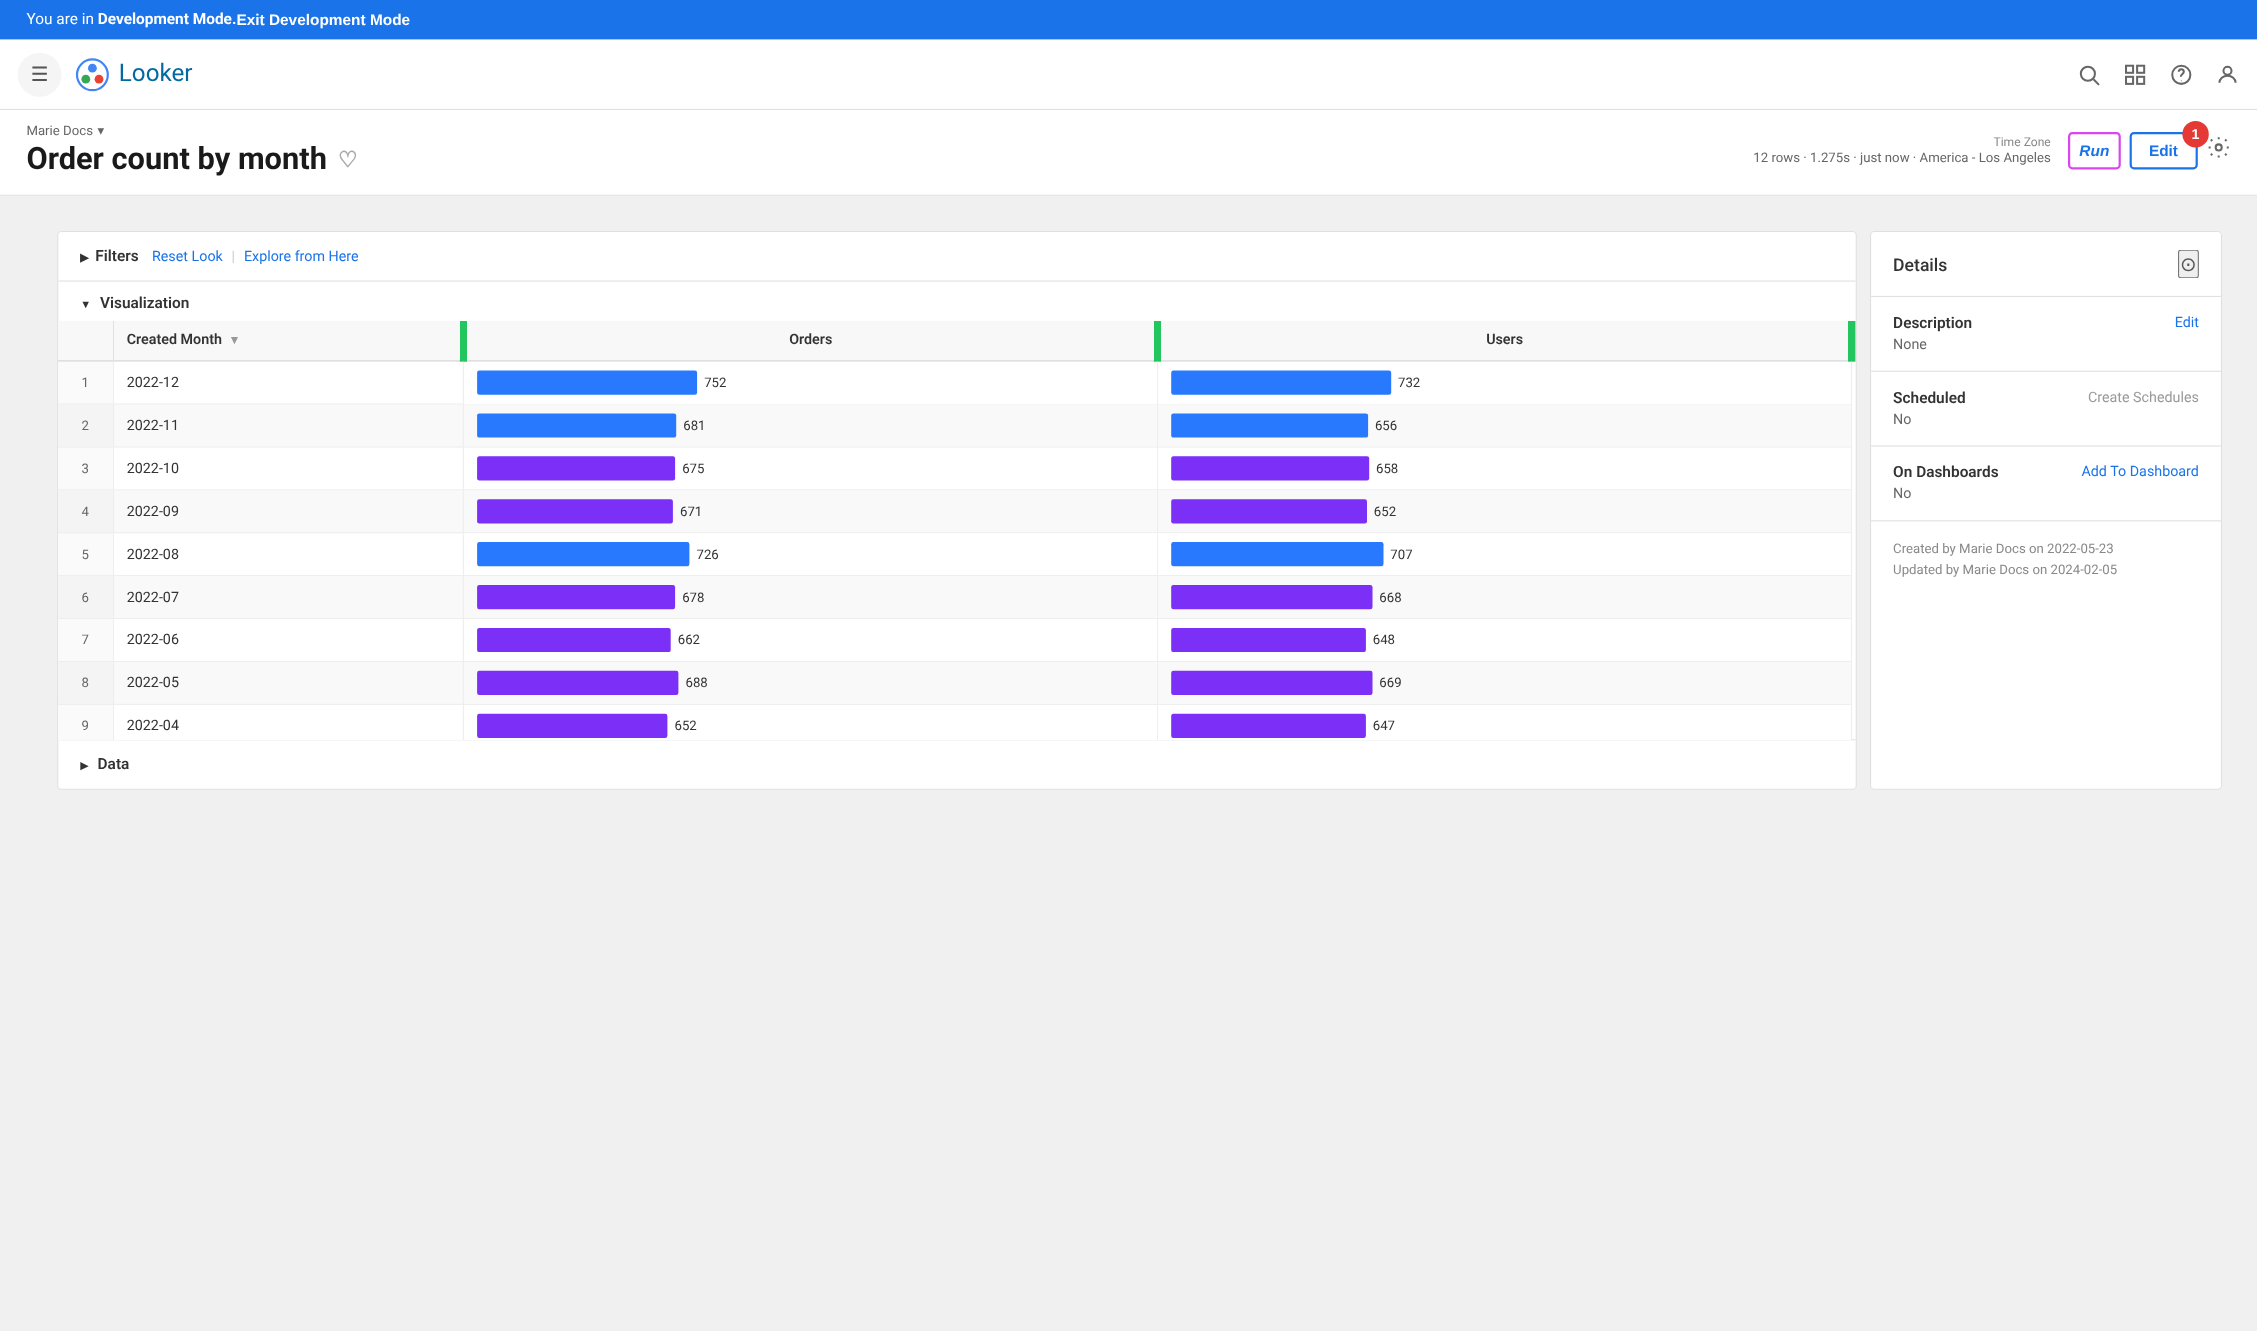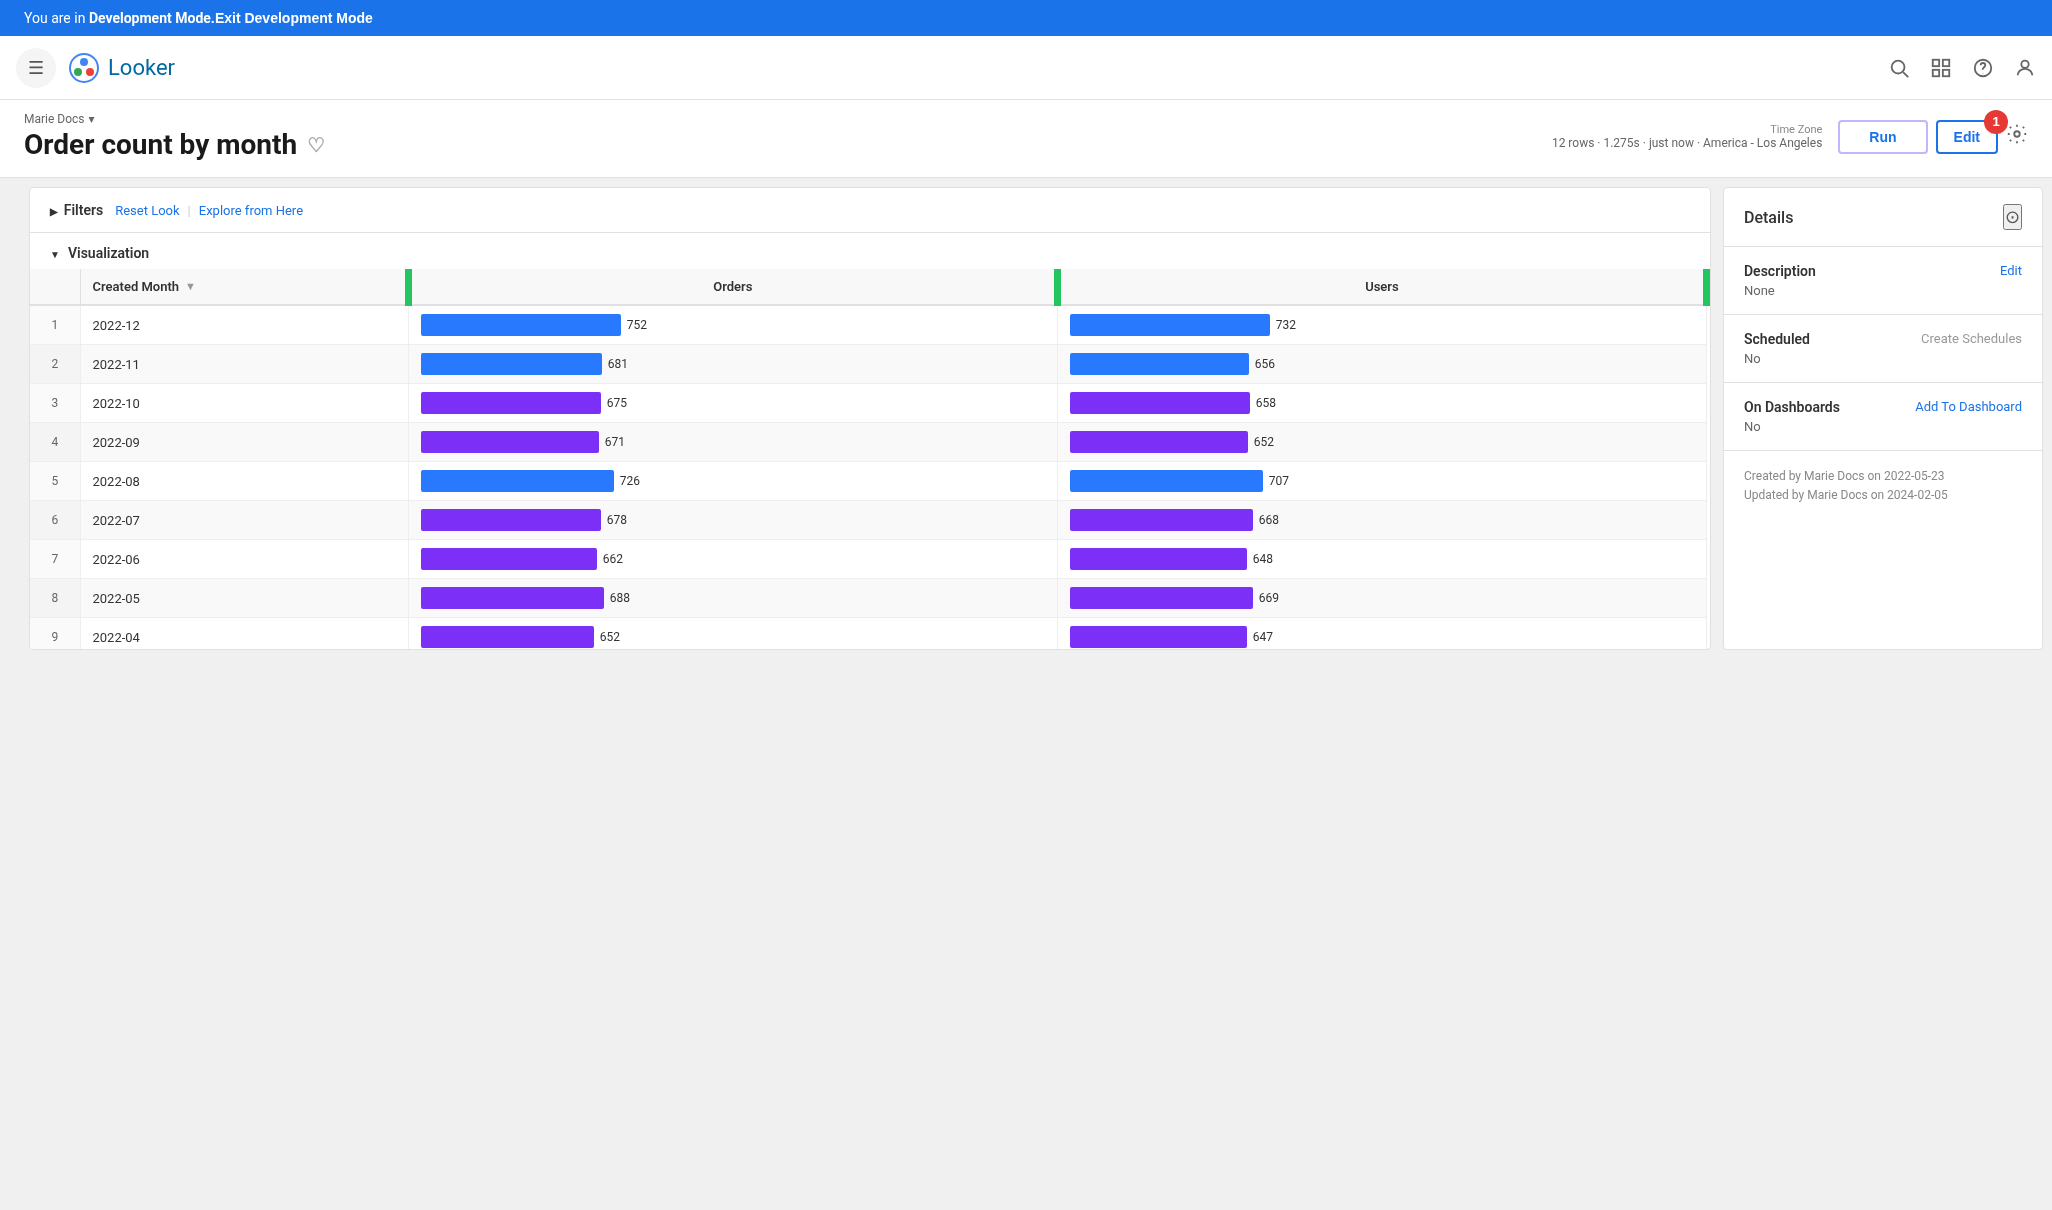--- a/index.html
+++ b/index.html
@@ -119,26 +119,27 @@
       color: #888;
     }
     .title-actions {
       display: flex;
       align-items: center;
       gap: 8px;
     }
     .run-btn {
       background: white;
       color: #1a73e8;
-      border: 2px solid #c4b5fd;
+      border: 2px solid #d946ef;
       border-radius: 4px;
-      padding: 7px 29px;
+      padding: 7px 8px;
       font-size: 14px;
       font-weight: 600;
       cursor: pointer;
+      font-style: italic;
     }
     .edit-btn {
       background: white;
       color: #1a73e8;
       border: 2px solid #1a73e8;
       border-radius: 4px;
       padding: 7px 16px;
       font-size: 14px;
       font-weight: 600;
       cursor: pointer;
@@ -163,21 +164,21 @@
       background: none;
       border: none;
       cursor: pointer;
       font-size: 20px;
       color: #555;
     }
 
     
     .main-content {
       display: flex;
-      margin: 9px;
+      margin: 32px;
       gap: 12px;
       background: transparent;
       padding-left: 20px;
     }
 
     
     .left-panel {
       flex: 1;
       background: white;
       border: 1px solid #e0e0e0;
@@ -624,20 +625,24 @@
           <div class="bar" style="width:177px; background:#7b2ff7;"></div>
           <span class="bar-value">647</span>
         </div>
       </td>
     </tr>
             </tbody>
         </table>
       </div>
     </div>
 
+    <div class="data-section">
+      <span class="tri-right"></span>
+      <span class="data-section-label">Data</span>
+    </div>
   </div>
 
   <div class="right-panel">
     <div class="details-header">
       <span class="details-title">Details</span>
       <button class="details-arrow">⊙</button>
     </div>
 
     <div class="details-section">
       <div class="details-section-header">

